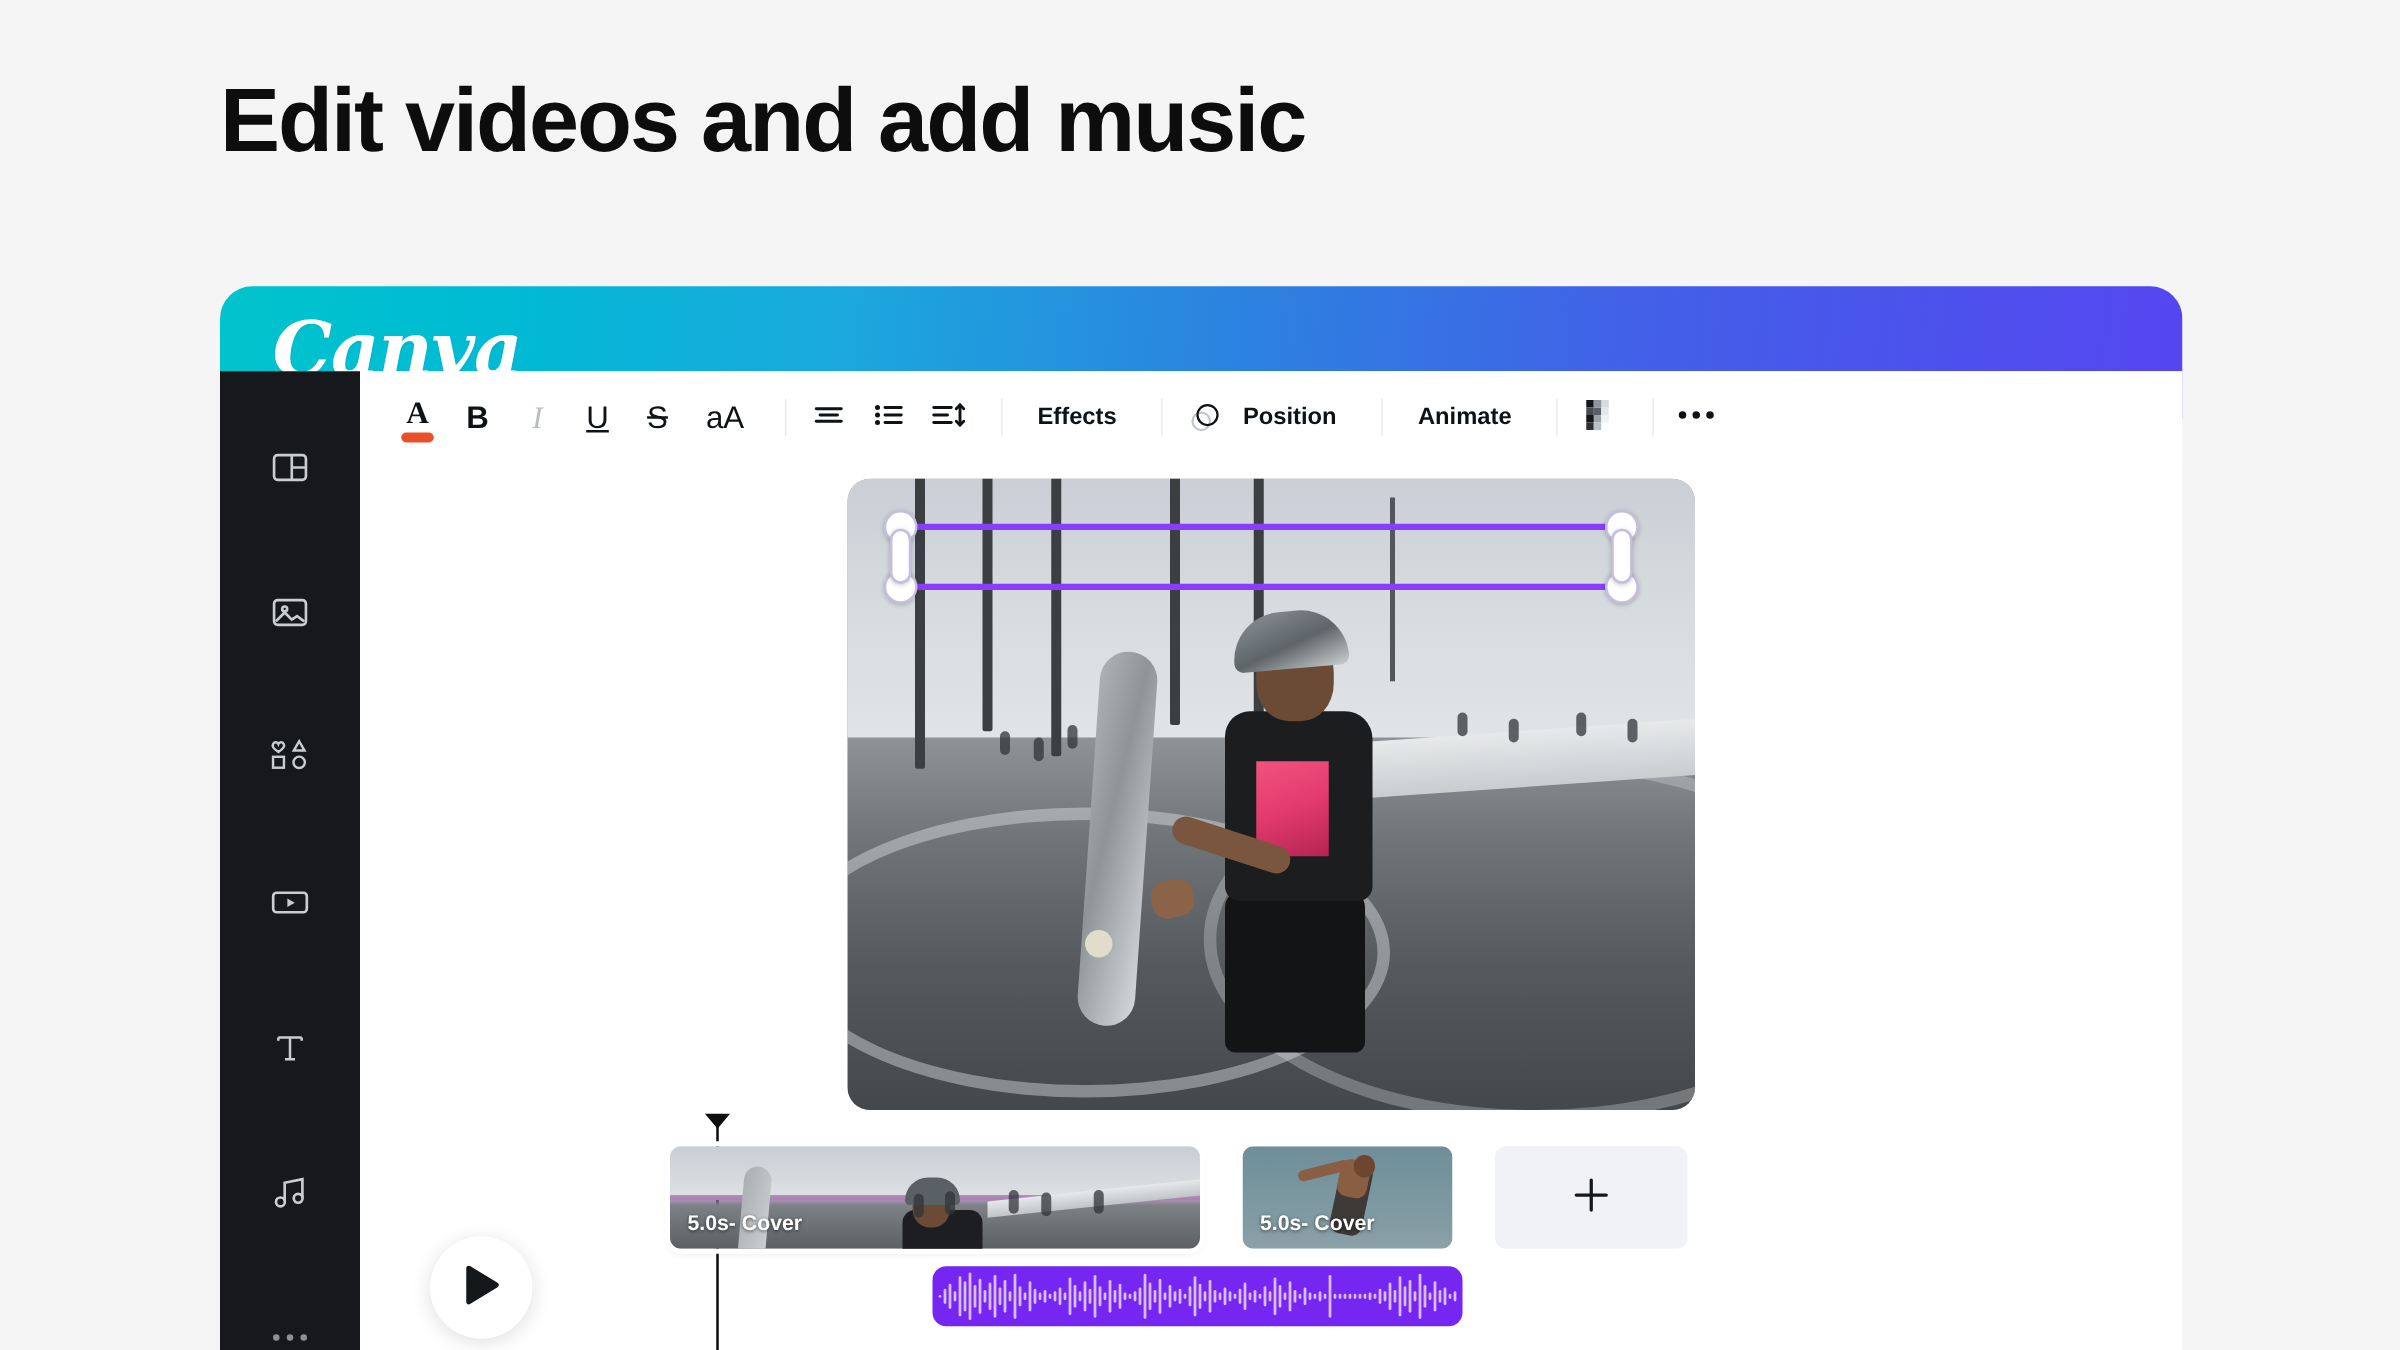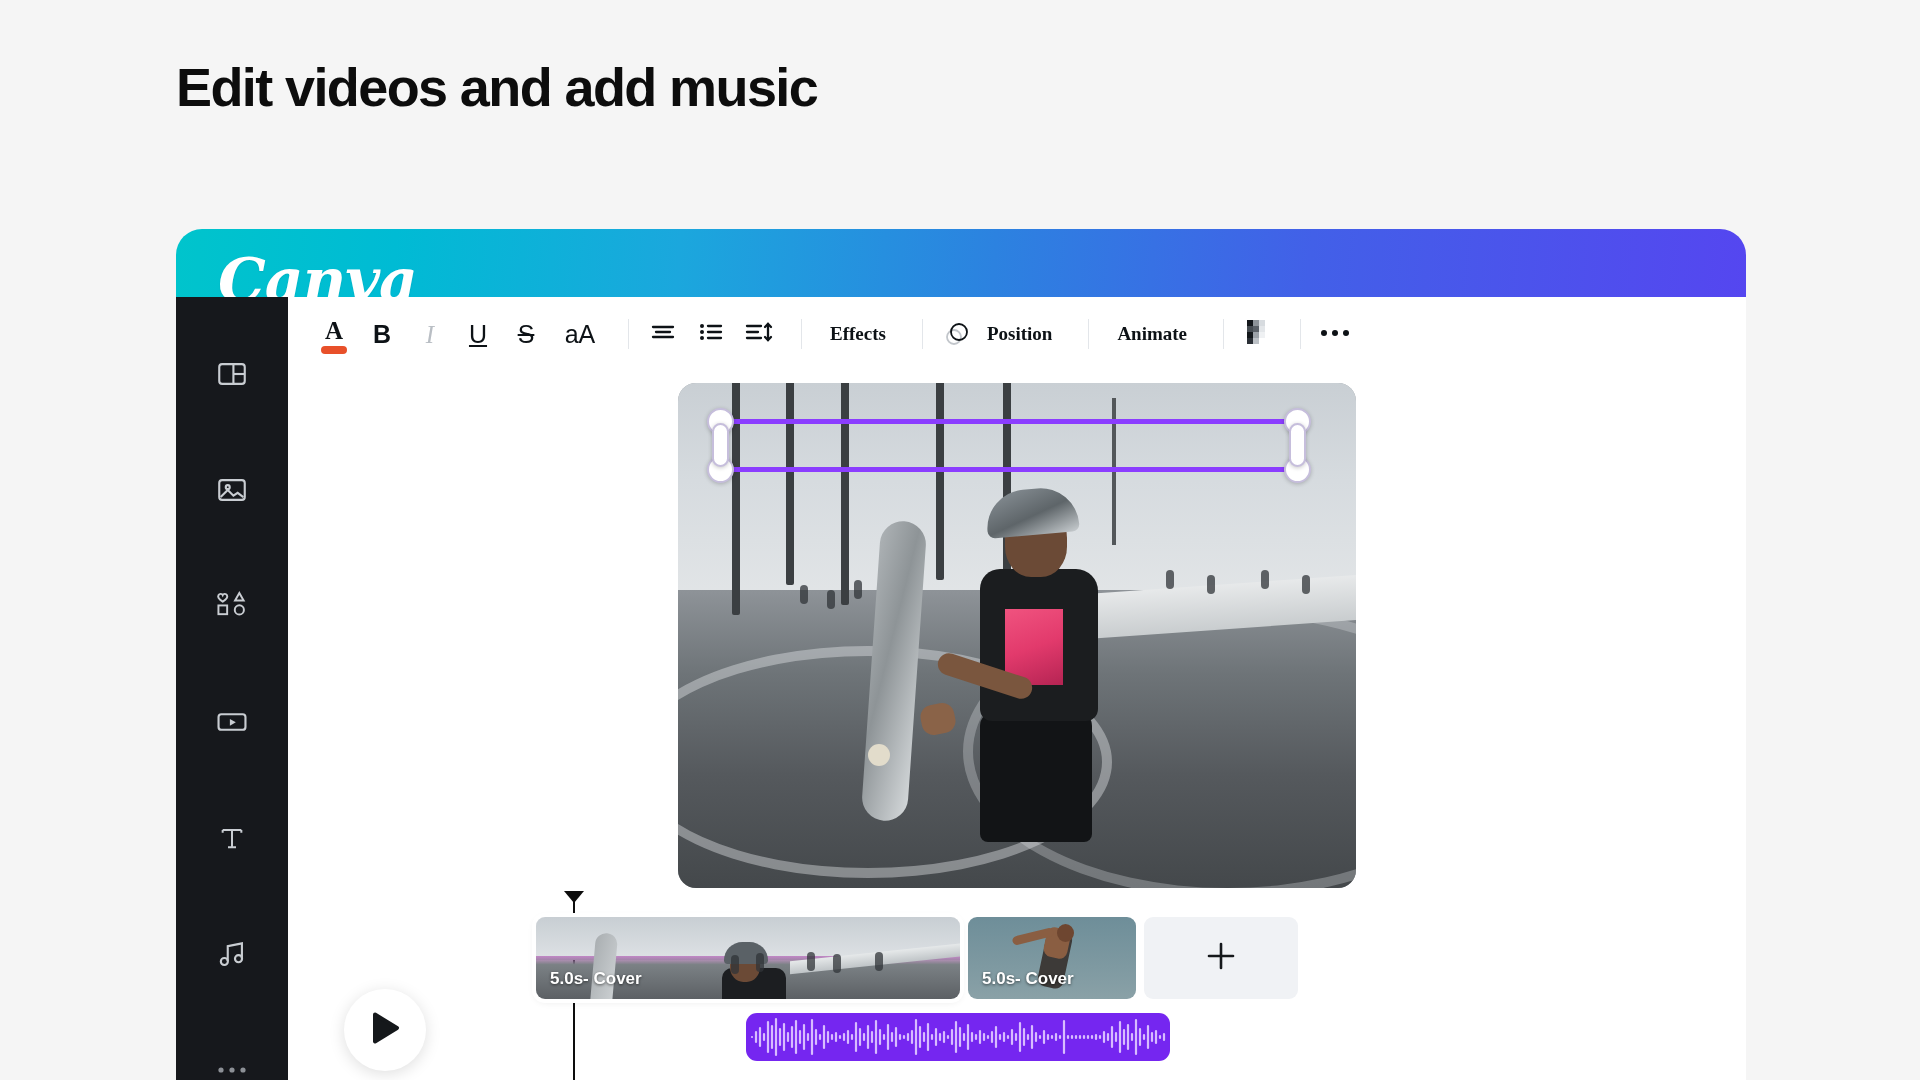--- a/index.html
+++ b/index.html
@@ -7,21 +7,21 @@
     width: 1920px; height: 1080px;
     background: #F5F5F5;
     font-family: "Liberation Sans", sans-serif;
     overflow: hidden;
   }
 
   
   #page-heading {
     position: absolute;
     left: 176px; top: 56px;
-    font-size: 54px;
+    font-size: 72px;
     font-weight: 700;
     letter-spacing: -1.6px;
     color: #0D0D0D;
     white-space: nowrap;
   }
 
   
   #app-window {
     position: absolute;
     left: 176px; top: 191px;
@@ -89,21 +89,21 @@
   .tb-btn {
     height: 46px; min-width: 40px;
     display: flex; align-items: center; justify-content: center;
     margin-right: 8px;
     border-radius: 6px;
     color: #0D1216;
     position: relative;
   }
   .tb-label {
     font-size: 19px; font-weight: 700; color: #0D1216;
-    padding: 0 14px; white-space: nowrap; font-family: Liberation Serif, serif;
+    padding: 0 14px; white-space: nowrap;
   }
   .tb-div {
     width: 1px; height: 30px; background: #E3E6EA;
     margin: 0 14px;
   }
   .glyph {
     font-size: 25px; font-weight: 700; line-height: 1;
     font-family: "Liberation Serif", serif;
   }
   #text-color-btn { flex-direction: column; gap: 3px; padding-top: 4px; }
@@ -264,21 +264,21 @@
   }
   #playhead-marker {
     position: absolute; left: -9px; top: -10px;
     width: 0; height: 0;
     border-left: 10px solid transparent;
     border-right: 10px solid transparent;
     border-top: 12px solid #0D0D0D;
   }
   #clip-row {
     position: absolute; left: 248px; top: 16px;
-    display: flex; align-items: center; gap: 8px;
+    display: flex; align-items: center; gap: 34px;
   }
   .clip {
     position: relative; height: 82px; border-radius: 9px;
     overflow: hidden; flex: 0 0 auto;
   }
   .clip.selected {
     outline: 4px solid #FFFFFF;
     box-shadow: 0 0 0 2px #D9DCE0, 0 2px 8px rgba(0,0,0,.12);
   }
   #clip-1 { width: 424px; }

